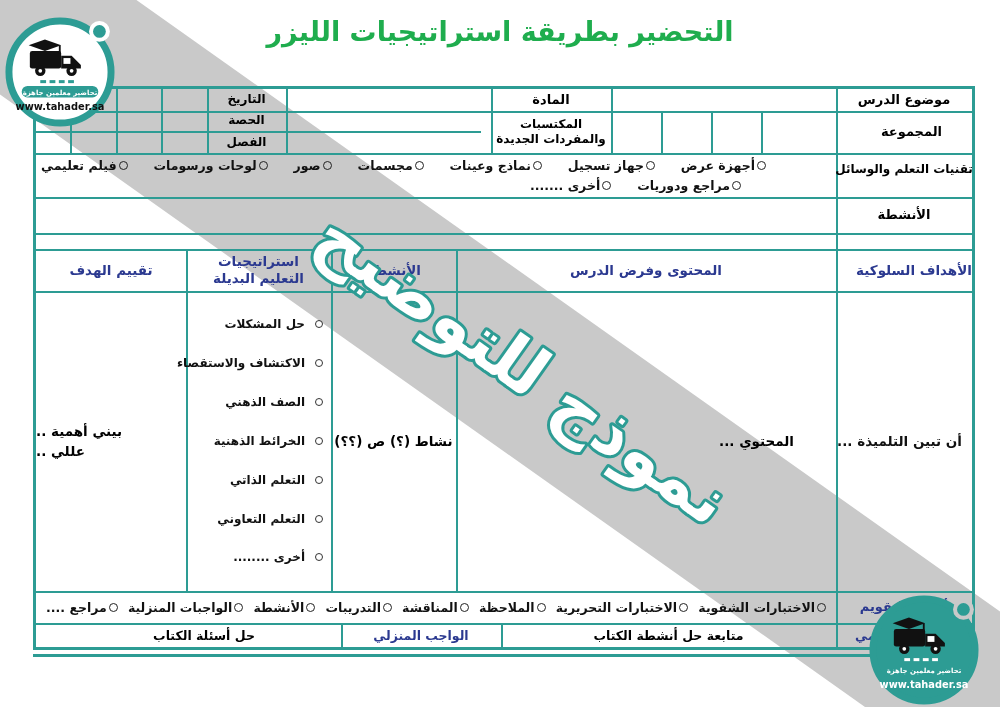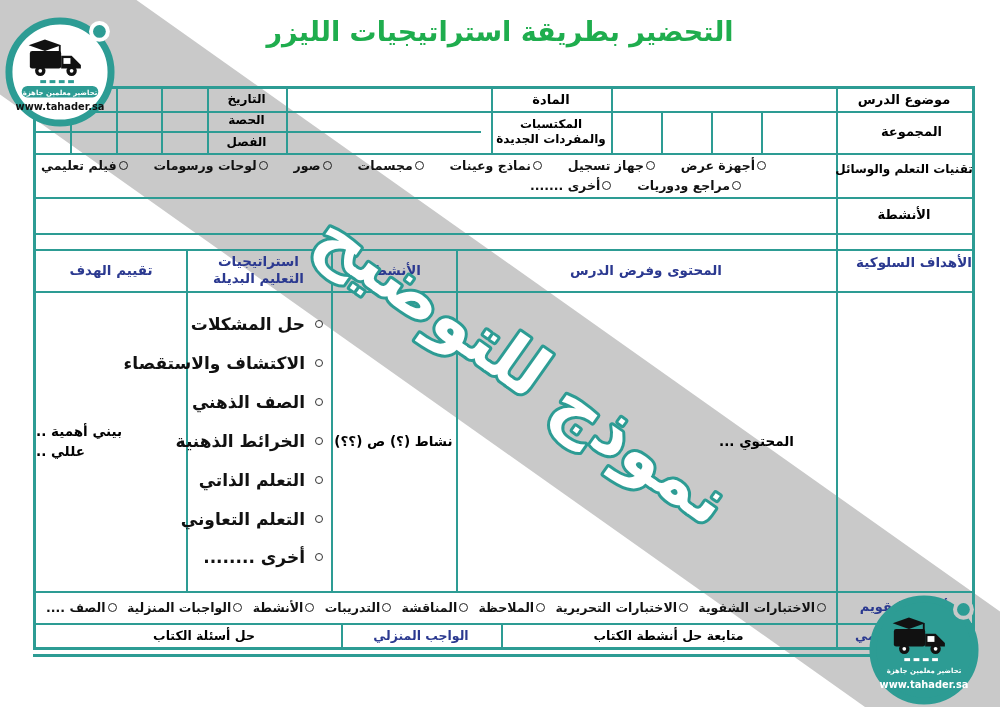--- a/index.html
+++ b/index.html
@@ -35,21 +35,21 @@
   
   .chkrow { position:absolute; display:flex; align-items:center; }
   .between { justify-content:space-between; }
   .start   { justify-content:flex-start; gap:26px; }
   .chk { display:inline-flex; align-items:center; gap:2px; font-weight:bold; color:#111; white-space:nowrap; }
   .chk i { width:9px; height:9px; border:1.5px solid #222; border-radius:50%; flex:none; display:inline-block; }
 
   
   .strat-list { position:absolute; display:flex; flex-direction:column; justify-content:space-around;
                 align-items:flex-start; padding:14px 8px; }
-  .strat { display:inline-flex; align-items:center; gap:10px; font-weight:bold; color:#111; font-size:17px; white-space:nowrap; }
+  .strat { display:inline-flex; align-items:center; gap:10px; font-weight:bold; color:#111; font-size:12px; white-space:nowrap; }
   .strat i { width:8px; height:8px; border:1.3px solid #333; border-radius:50%; flex:none; display:inline-block; }
 
   .right-pad { justify-content:flex-start; padding-right:10px; text-align:right; }
 
   
   .logo { position:absolute; z-index:4;text-align:right; }
   .logo svg { display:block; }
   .ring-fill { fill:#fff; }
   .site-txt { fill:#111; }
   .logo-dark .ring-fill { fill:#2D9C94; }
@@ -138,26 +138,27 @@
           <span>مراجع ودوريات</span>
         </span>
       <span class="chk">
           <i></i>
           <span>أخرى .......</span>
         </span>
     </div>
 
     <div class="cell red f13" style="left:800px; top:108px; width:136px; height:36px;">الأنشطة</div>
 
-    <div class="cell navy f14" style="left:800px; top:152px; width:156px; height:42px;">الأهداف السلوكية</div>
+    <div class="cell navy f14" style="left:800px; top:160px; width:156px; height:42px;">الأهداف السلوكية</div>
     <div class="cell navy f14" style="left:420px; top:160px; width:380px; height:42px;border-radius:18px;">المحتوى وفرض الدرس</div>
     <div class="cell navy f14" style="left:295px; top:160px; width:125px; height:42px;">الأنشطة</div>
     <div class="cell navy f14" style="left:150px; top:160px; width:145px; height:42px; padding:0 10px;">استراتيجيات التعليم البديلة</div>
     <div class="cell navy f14" style="left:0; top:160px; width:150px; height:42px;">تقييم الهدف</div>
 
+    <div class="cell blk f14 right-pad" style="left:800px; top:202px; width:136px; height:300px;">أن تبين التلميذة ...</div>
     <div class="cell red f14 right-pad" style="left:420px; top:202px; width:348px; height:300px;">المحتوي ...</div>
     <div class="cell red f14" style="left:295px; top:202px; width:125px; height:300px;">نشاط (؟) ص (؟؟)</div>
 
     <div class="strat-list" style="left:150px; top:202px; width:145px; height:300px;">
       <span class="strat">
           <i></i>
           <span>حل المشكلات</span>
         </span>
       <span class="strat">
           <i></i>
@@ -215,21 +216,21 @@
       <span class="chk">
           <i></i>
           <span>الأنشطة</span>
         </span>
       <span class="chk">
           <i></i>
           <span>الواجبات المنزلية</span>
         </span>
       <span class="chk">
           <i></i>
-          <span>الصف ....</span>
+          <span>مراجع ....</span>
         </span>
     </div>
 
     <div class="cell navy f125" style="left:800px; top:534px; width:136px; height:26px;">التقويم الختامي</div>
     <div class="cell red f125" style="left:465px; top:534px; width:335px; height:26px;">متابعة حل أنشطة الكتاب</div>
     <div class="cell navy f125" style="left:305px; top:534px; width:160px; height:26px;">الواجب المنزلي</div>
     <div class="cell red f125" style="left:0;     top:534px; width:305px; height:26px;padding-left:31px;">حل أسئلة الكتاب</div>
   </div>
 
   <div class="underline2"></div>

